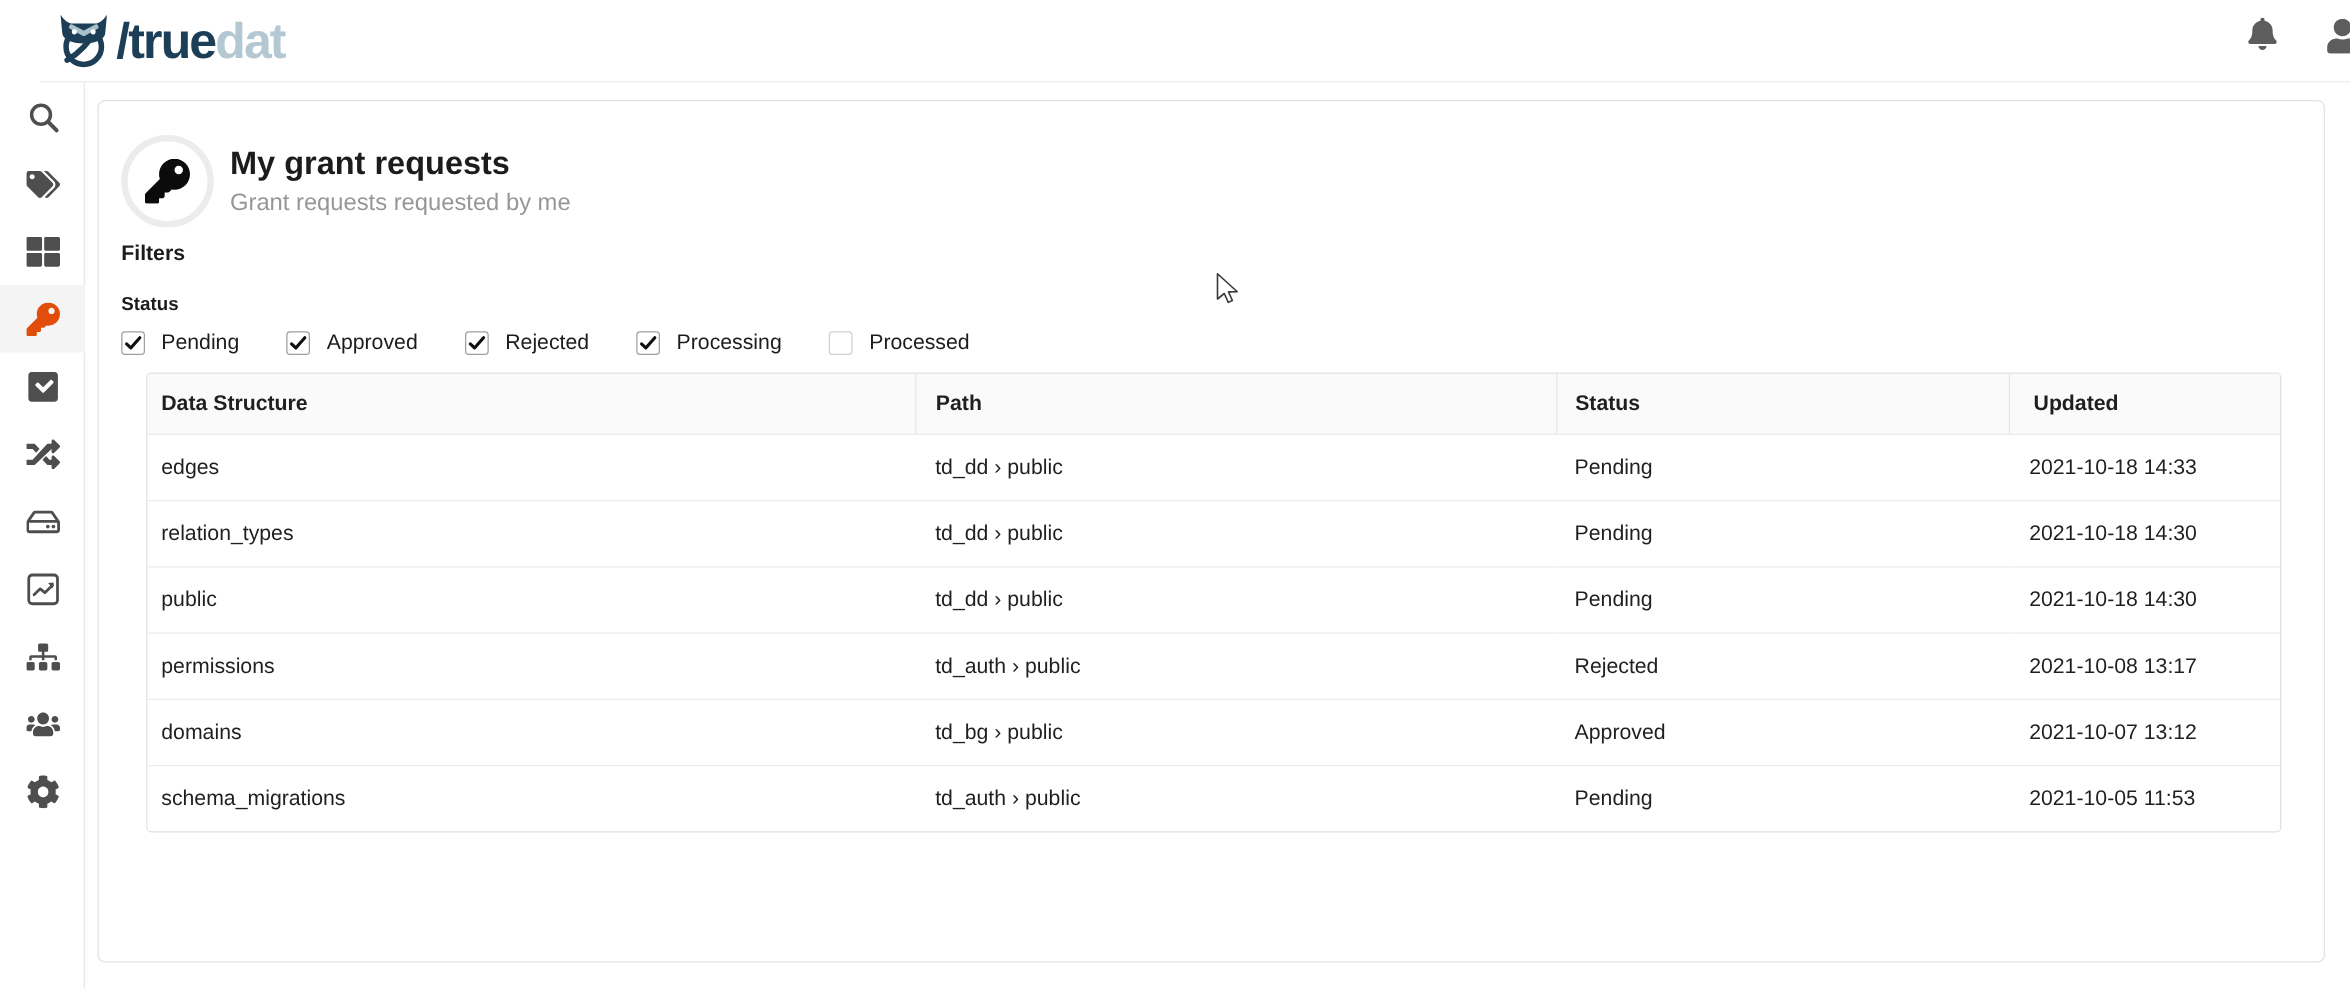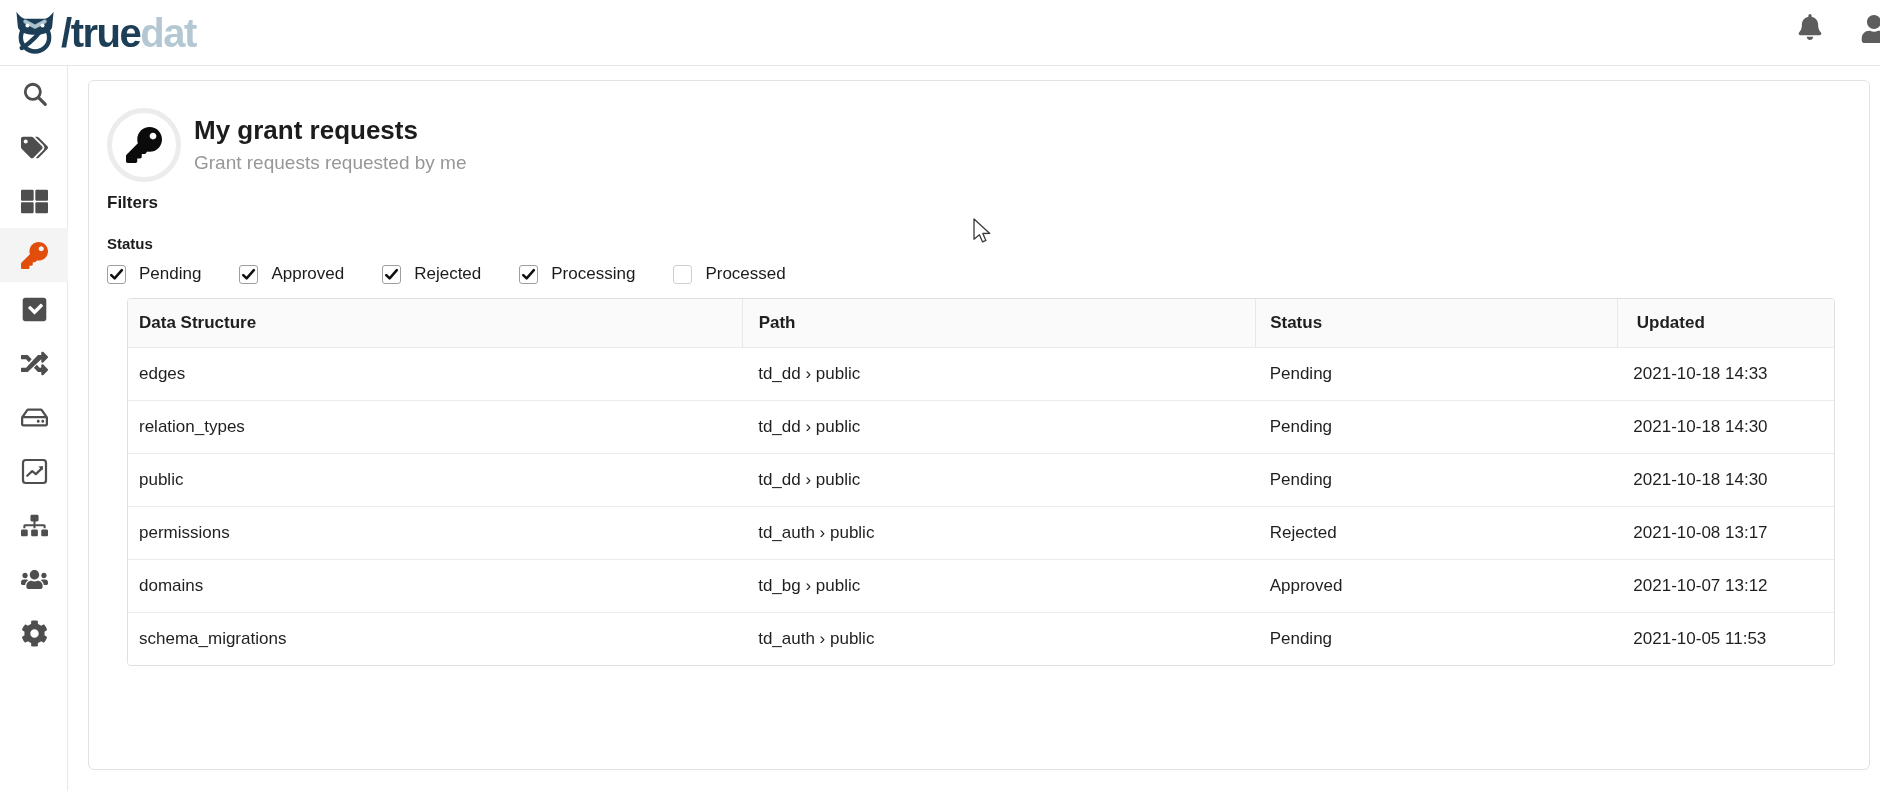--- a/index.html
+++ b/index.html
@@ -6,21 +6,21 @@
   html,body { width:1880px; height:791px; }
   body {
     font-family: "Liberation Sans", sans-serif;
     background:#fff; color:#1f1f1f;
     position:relative; overflow:hidden;
   }
   
   .topbar {
     height:66px; background:#fff; border-bottom:1px solid #e8e8e8;
     display:flex; align-items:center; padding-left:12px;
-    position:relative; overflow:hidden;
+    position:relative; overflow:hidden;margin-left:32px;
   }
   .logo { display:flex; align-items:center; gap:3px; cursor:pointer; }
   .logo svg.owl { width:46px; height:46px; }
   .logo-text { font-size:40px; font-weight:bold; letter-spacing:-1.5px; line-height:1; color:#1d3e57; }
   .logo-text .lt { color:#b4c8d3; }
   .topbar-icon { position:absolute; color:#5d5d5d; cursor:pointer; }
   .topbar-icon svg { display:block; }
   .bell-wrap { right:58px; top:14px; }
   .user-wrap { right:-7px; top:15px; }
   
@@ -30,21 +30,21 @@
   }
   .sb-item {
     width:68px; height:54px; display:flex; align-items:center; justify-content:center;
     color:#4e4e4e; cursor:pointer;
   }
   .sb-item svg { width:27px; height:27px; }
   .sb-item.active { background:#f4f4f4; color:#e14e0c; }
   
   .main { position:absolute; left:69px; top:66px; right:0; bottom:0; background:#fff; }
   .card {
-    position:absolute; left:19px; top:14px; width:1782px; height:690px;
+    position:absolute; left:9px; top:14px; width:1782px; height:690px;
     background:#fff; border:1px solid #e2e2e2; border-radius:6px;
     padding:0 0 0 18px;
   }
   .page-header { display:flex; align-items:center; gap:13px; margin-top:27px; }
   .badge {
     width:74px; height:74px; border-radius:50%; border:5px solid #ececec;
     display:flex; align-items:center; justify-content:center; flex:0 0 auto;
   }
   .badge svg { width:36px; height:36px; color:#0b0b0b; }
   .page-title { font-size:26px; font-weight:600; color:#1c1c1c; line-height:1.15; }

